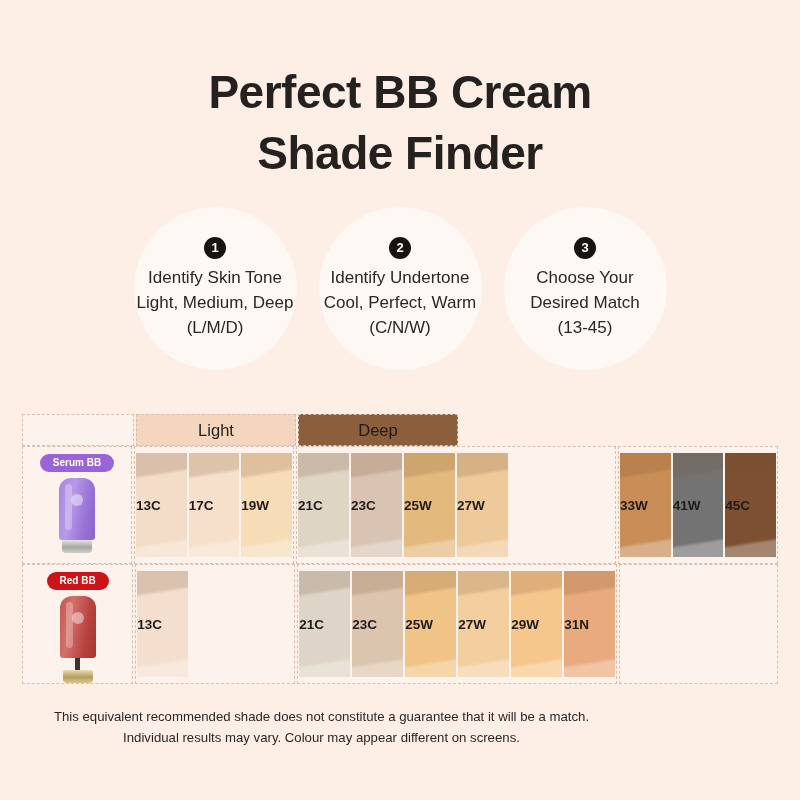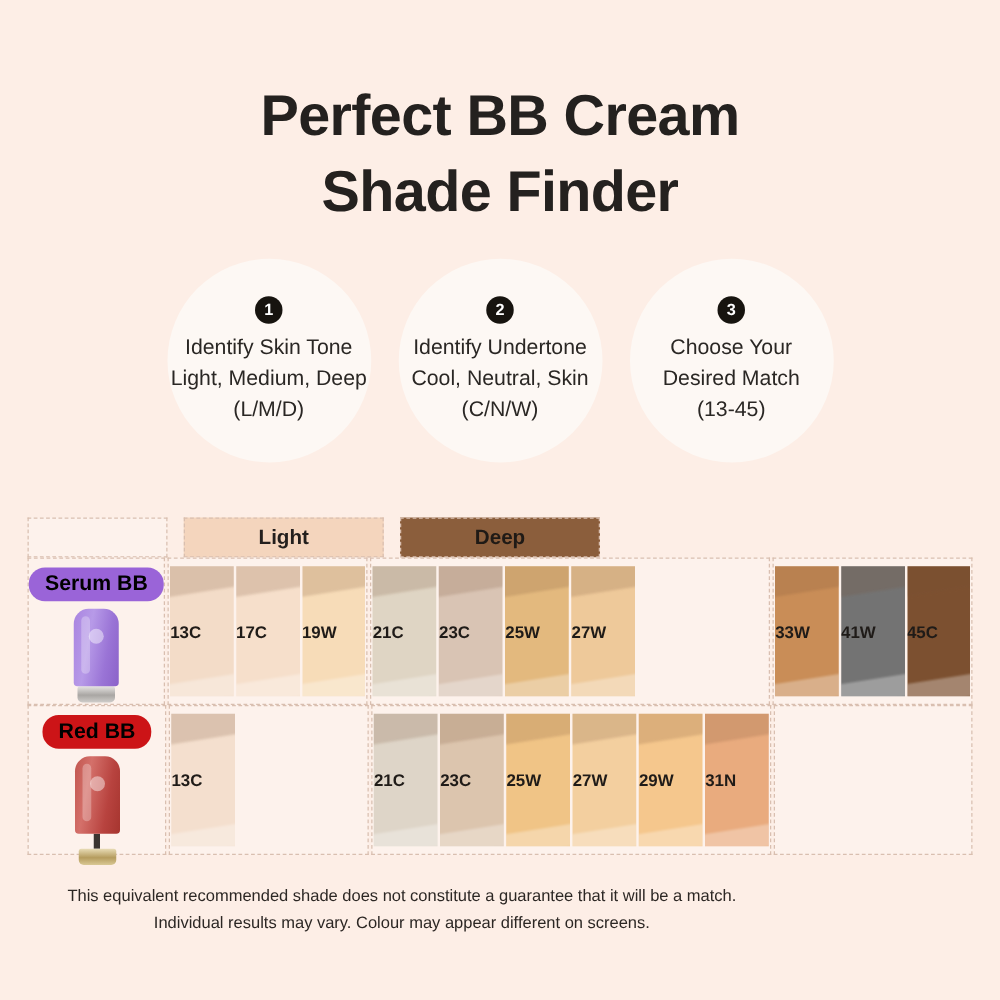--- a/index.html
+++ b/index.html
@@ -86,23 +86,23 @@
     border: 1px dashed #d9bfb0;
     box-sizing: border-box;
     background: #fdf2ec;
   }
   .hband {
     box-sizing: border-box;
     display: flex;
     align-items: center;
     justify-content: center;
     font-size: 16.5px;
-    font-weight: bold;
+    font-weight: normal;
     border: 1px dashed #d9bfb0;
-    margin-left: 13px;
+    margin-left: 2px;
   }
   .hband.light  { width: 160px; background: #f4d5bd; color: #231f1d; }
   .hband.medium { width: 320px; background: #e3bd9b; color: #231f1d; }
   .hband.deep   { width: 160px; background: #8b5e3c; color: #1f1a16; }
 
   
   .prow { height: 118px; }
   .prow.second { height: 120px; }
   .pcell-left {
     width: 112px;
@@ -111,23 +111,23 @@
     background: #fdf2ec;
     display: flex;
     flex-direction: column;
     align-items: center;
     padding-top: 7px;
     position: relative;
   }
   .pill {
     padding: 3px 13px 4px 13px;
     border-radius: 13px;
-    font-size: 17px;
+    font-size: 10px;
     font-weight: bold;
-    color: #000000;
+    color: #ffffff;
     white-space: nowrap;
   }
   .pill.serum { background: #9a64d8; }
   .pill.red   { background: #cc1417; }
 
   
   .tube {
     position: relative;
     width: 36px;
     margin-top: 6px;
@@ -251,21 +251,21 @@
       <span>Identify Skin Tone</span>
       <span>Light, Medium, Deep</span>
       <span>(L/M/D)</span>
     </div>
   </div>
 
   <div class="step-circle">
     <div class="step-num">2</div>
     <div class="step-text">
       <span>Identify Undertone</span>
-      <span>Cool, Neutral, Skin</span>
+      <span>Cool, Perfect, Warm</span>
       <span>(C/N/W)</span>
     </div>
   </div>
 
   <div class="step-circle">
     <div class="step-num">3</div>
     <div class="step-text">
       <span>Choose Your</span>
       <span>Desired Match</span>
       <span>(13-45)</span>

